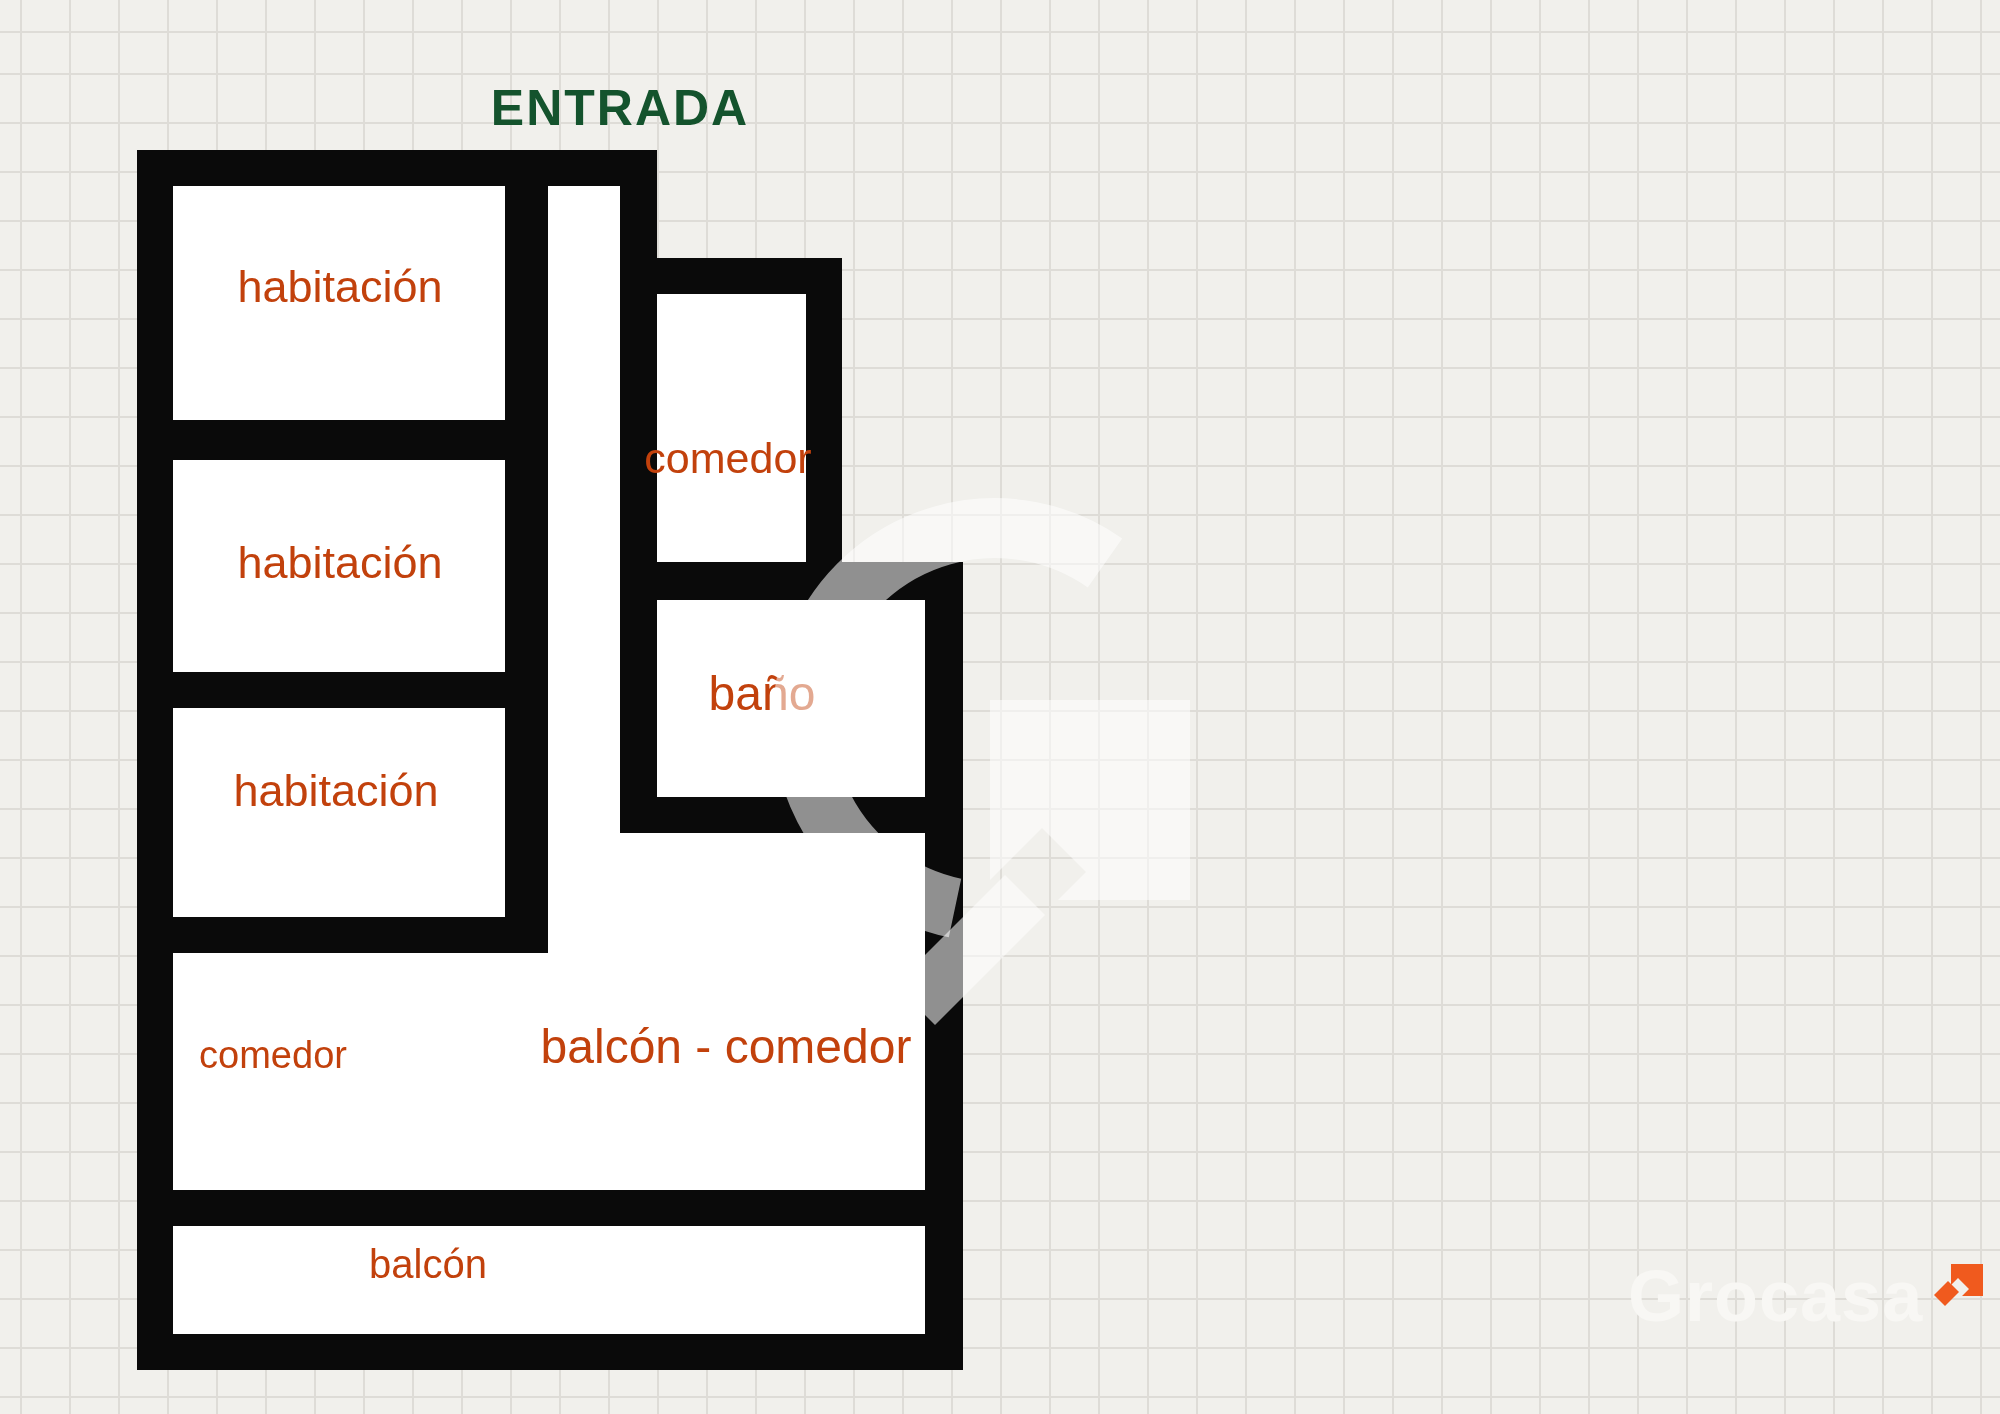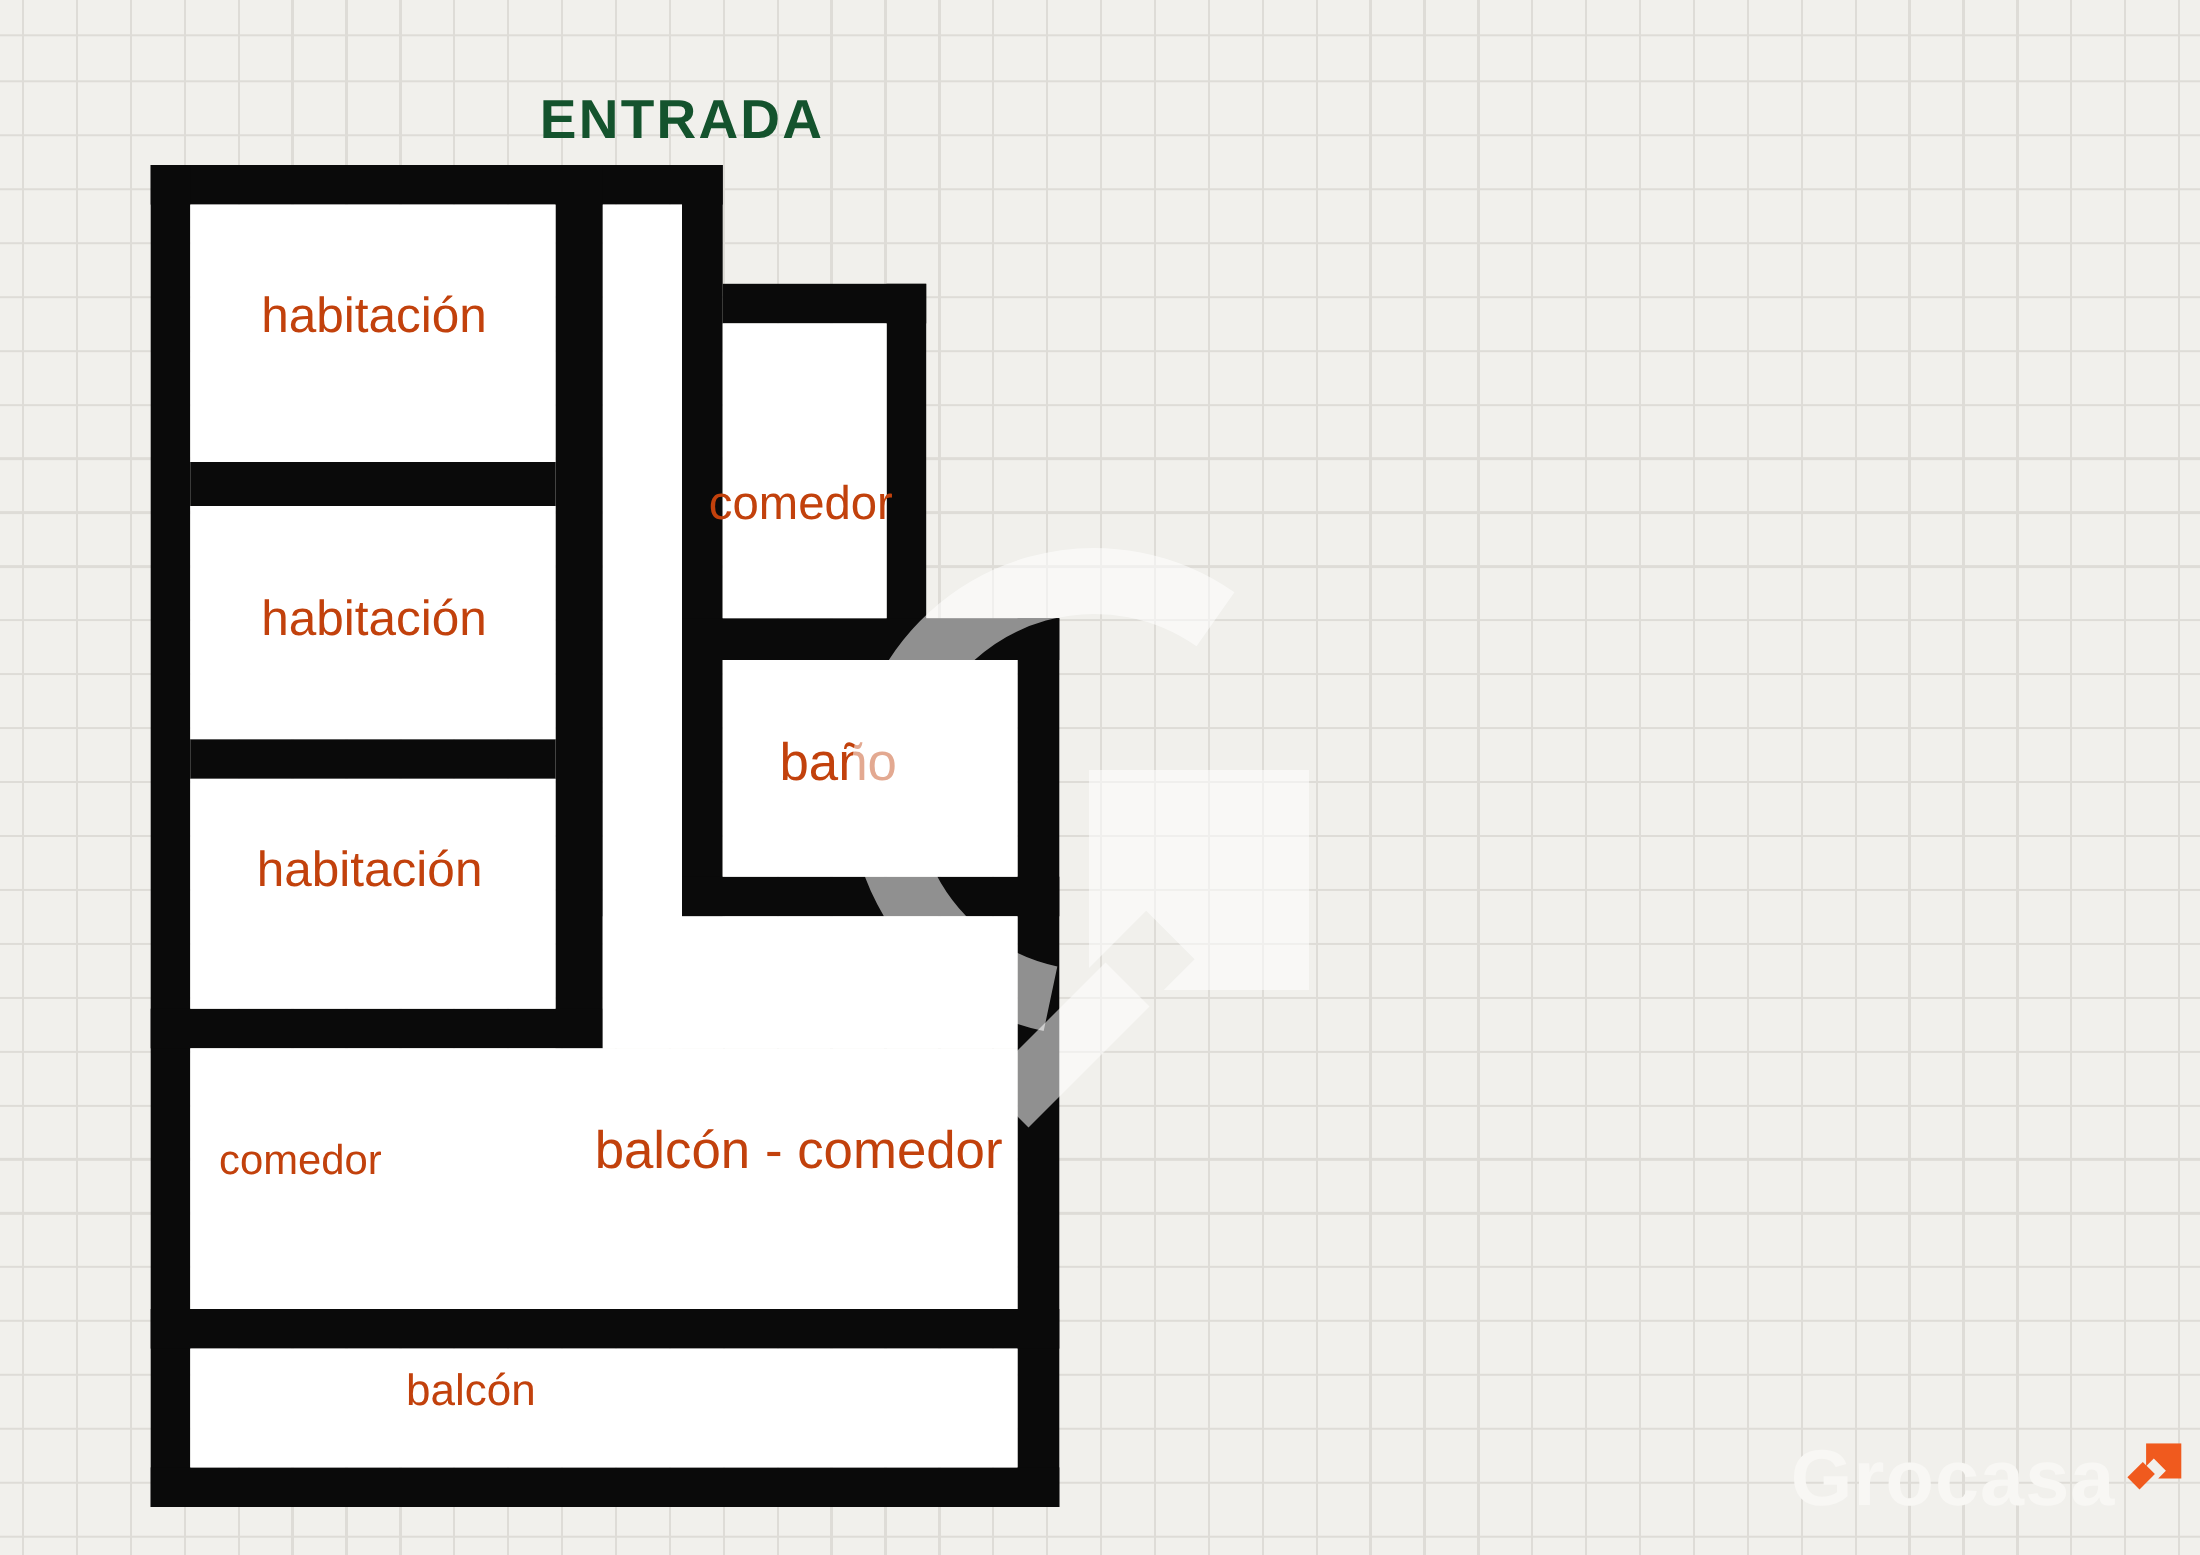--- a/index.html
+++ b/index.html
@@ -26,21 +26,21 @@
   .lbl-entrada{font-size:50px;font-weight:bold;letter-spacing:2px;color:#14532d;}
   .lbl-hab{font-size:45px;}
   .lbl-galeria{font-size:43px;}
   .lbl-bano{font-size:48px;}
   .lbl-cocina{font-size:38px;}
   .lbl-salon{font-size:48px;}
   .lbl-balcon{font-size:40px;}
   .watermark{position:absolute;left:740px;top:450px;pointer-events:none;}
   .watermark path{fill:rgba(255,255,255,0.55);}
   .watermark .ring{fill:none;stroke:rgba(255,255,255,0.55);stroke-width:60px;}
-  .logo{position:absolute;left:1628px;top:1308px;display:flex;align-items:flex-start;}
+  .logo{position:absolute;left:1628px;top:1260px;display:flex;align-items:flex-start;}
   .logo-text{
     font-size:72px;font-weight:700;letter-spacing:1px;line-height:1;
     color:#F8F7F4;
   }
   .logo-arrow{width:54px;height:50px;margin-left:8px;margin-top:4px;}
 </style>
 </head>
 <body>
 
 <div class="grid-bg"></div>

